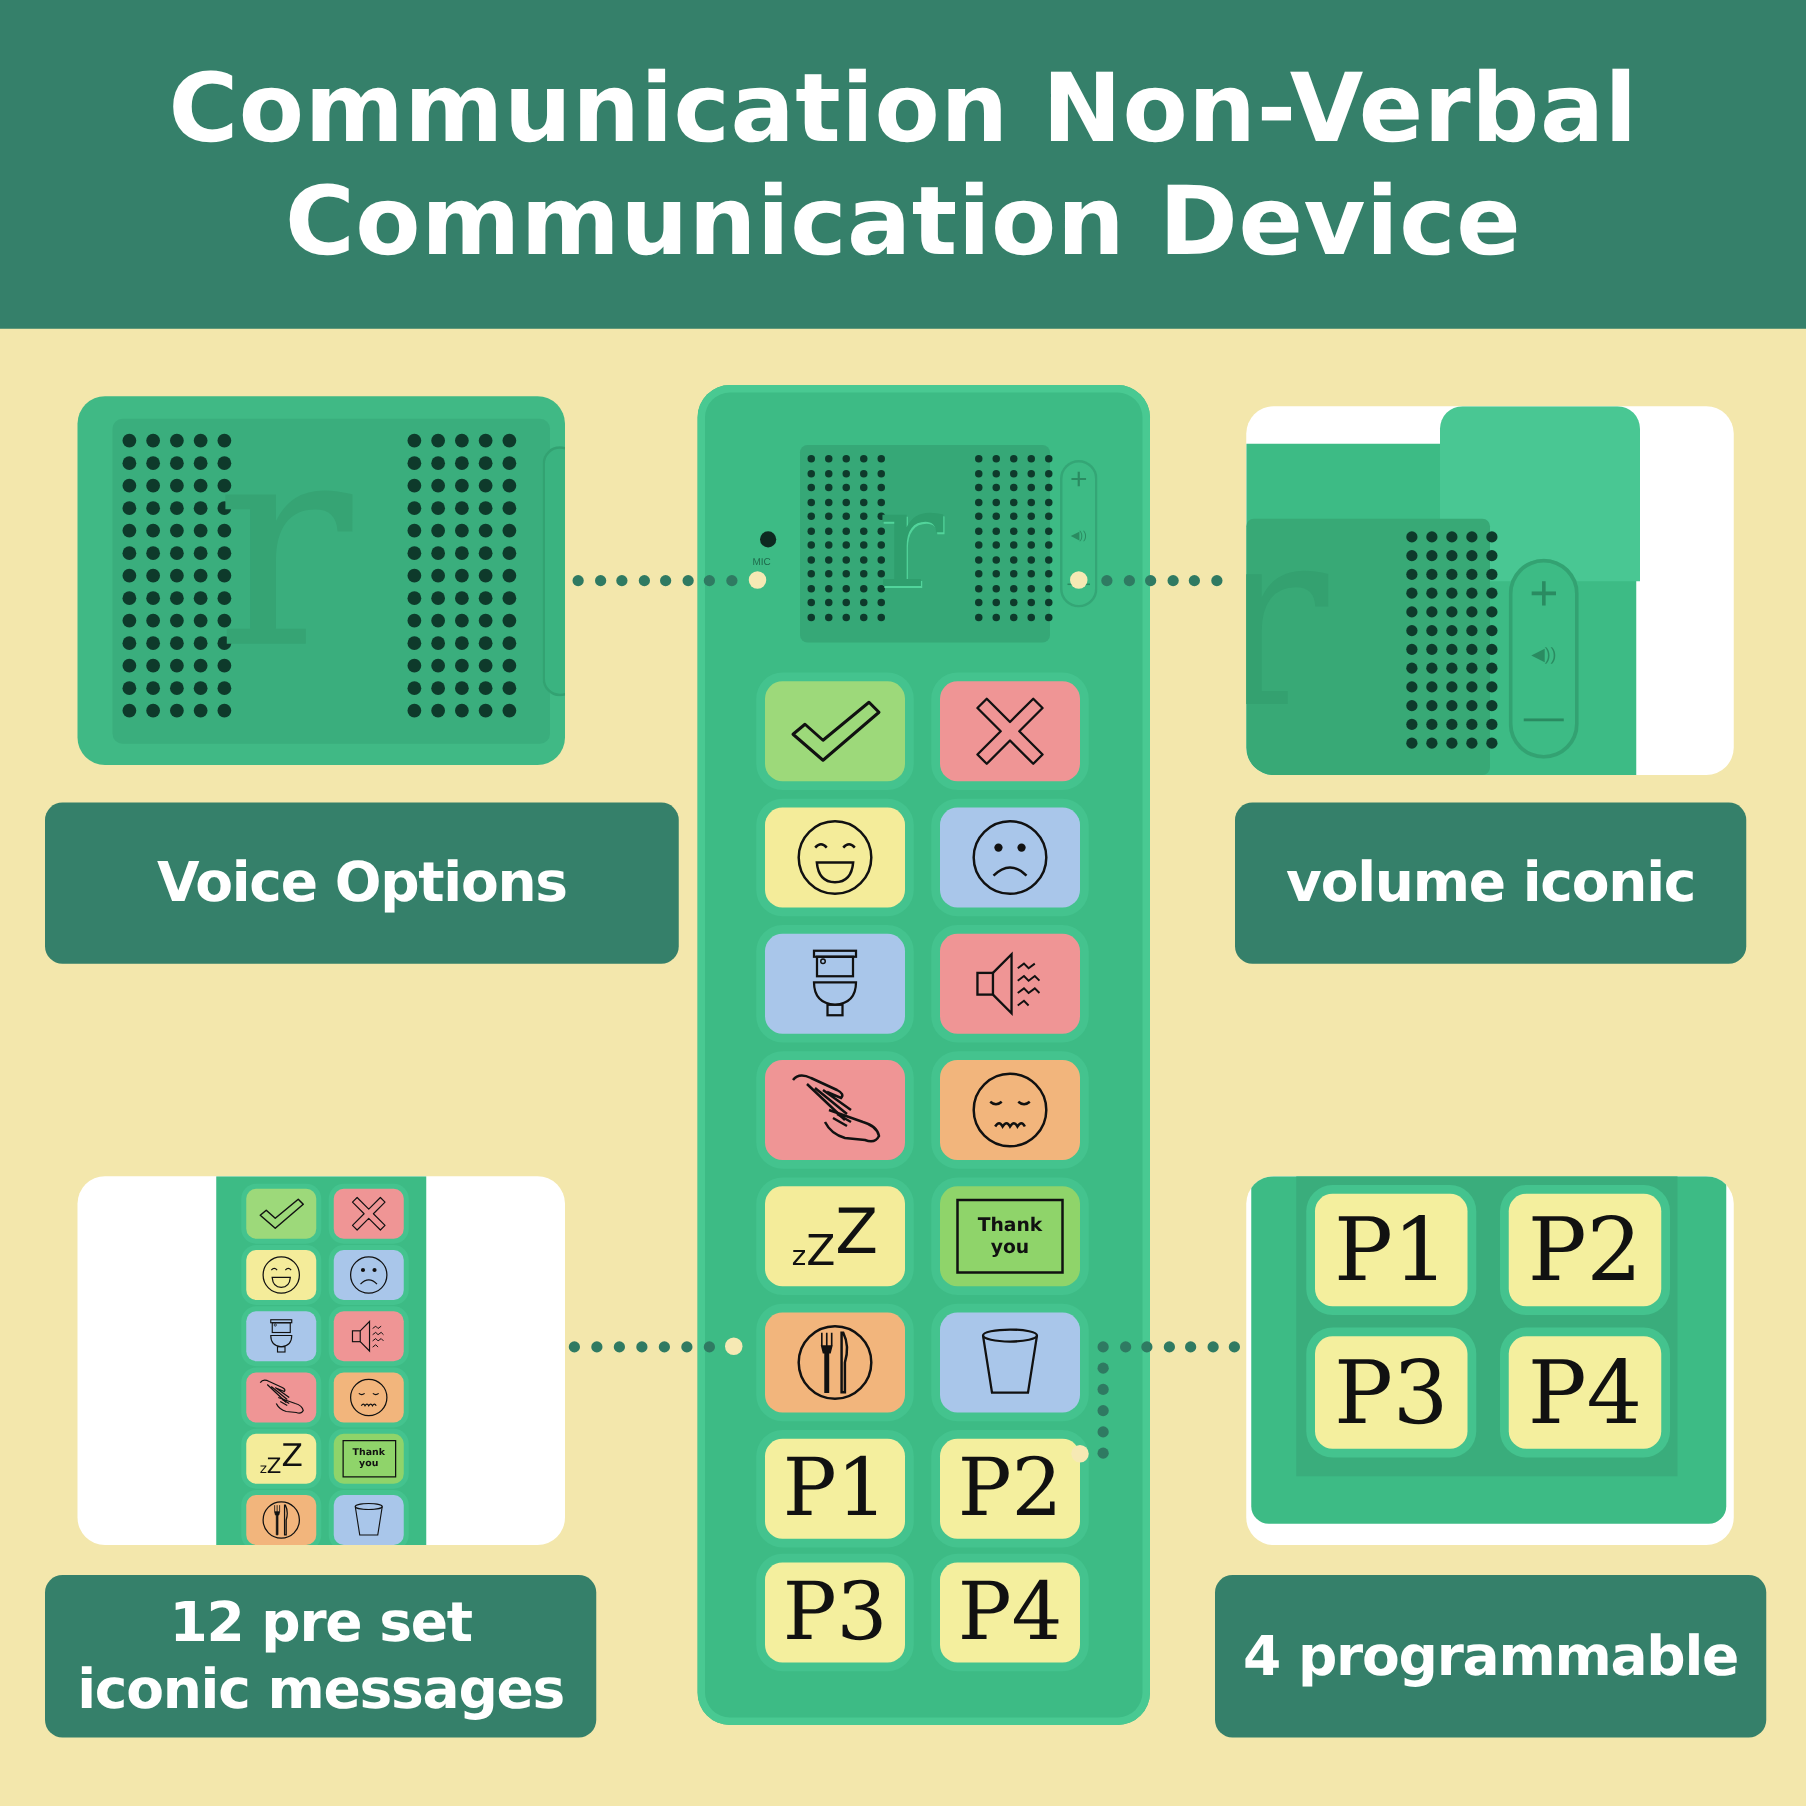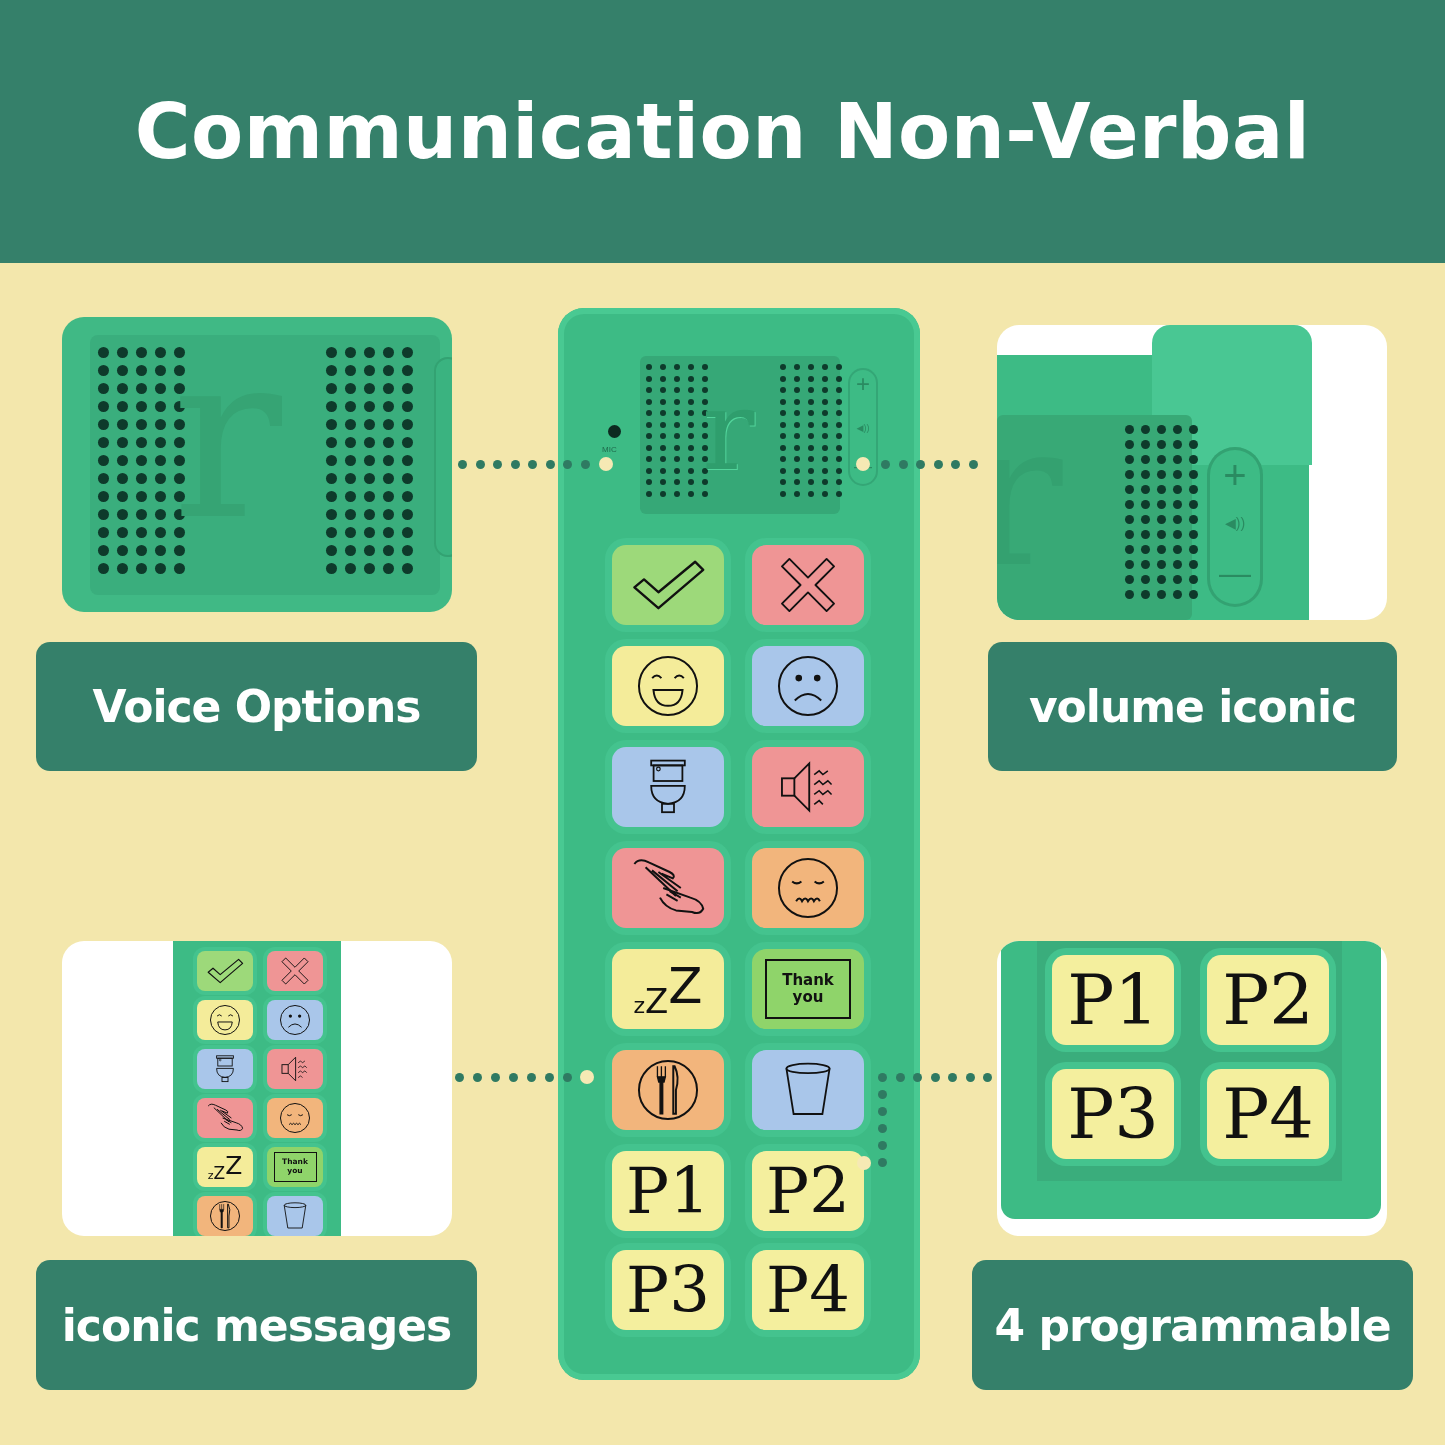--- a/index.html
+++ b/index.html
@@ -26,20 +26,21 @@
   .key { position:absolute; width:112px; height:80px; border-radius:14px; display:flex; align-items:center; justify-content:center; box-shadow:0 0 0 7px #44c38e; }
   .pkey { font-family:"DejaVu Serif", serif; font-size:64px; color:#111; background:#f4ef9e; }
   .mini-key { position:absolute; width:56px; height:40px; border-radius:8px; display:flex; align-items:center; justify-content:center; box-shadow:0 0 0 4px #44c38e; }
   svg { display:block; }
 </style>
 </head>
 <body>
 
 <div class="header">
   <div class="line">Communication Non-Verbal</div>
+  <div class="line">Communication Device</div>
 </div>
 
 <div class="panel green" style="left:62px; top:317px; width:390px; height:295px; background:#40b985;">
   <div style="position:absolute; left:28px; top:18px; width:350px; height:260px; background:#3aae7d; border-radius:8px;"></div>
   <div class="grille" style="left:36px; top:30px; grid-template-columns:repeat(5,12px); gap:7px 7px;" id="g1">
       <span style="width: 11px; height: 11px;"></span>
       <span style="width: 11px; height: 11px;"></span>
       <span style="width: 11px; height: 11px;"></span>
       <span style="width: 11px; height: 11px;"></span>
       <span style="width: 11px; height: 11px;"></span>
@@ -167,21 +168,21 @@
       <span style="width: 11px; height: 11px;"></span>
       <span style="width: 11px; height: 11px;"></span>
       <span style="width: 11px; height: 11px;"></span>
       <span style="width: 11px; height: 11px;"></span>
       <span style="width: 11px; height: 11px;"></span>
       <span style="width: 11px; height: 11px;"></span>
       <span style="width: 11px; height: 11px;"></span>
     </div>
   <div style="position:absolute; right:-10px; top:40px; width:28px; height:200px; border-radius:14px; background:#3ab380; box-shadow:inset 0 0 0 2px #33a272;"></div>
 </div>
-<div class="label" style="left:36px; top:642px; width:441px; height:129px;">
+<div class="label" style="left:36px; top:642px; width:507px; height:129px;">
   <div>Voice Options</div>
 </div>
 
 <div class="panel" style="left:997px; top:325px; width:390px; height:295px; background:#fff;">
   <div style="position:absolute; left:0; top:30px; width:312px; height:265px; background:#3dbb85; border-radius:0 0 0 22px;"></div>
   <div style="position:absolute; left:155px; top:0; width:160px; height:140px; background:#49c793; border-radius:18px 18px 0 0;"></div>
   <div style="position:absolute; left:0; top:90px; width:195px; height:205px; background:#38a976; border-radius:6px;"></div>
   <div style="position:absolute; left:-30px; top:60px; font-family:'DejaVu Serif',serif; font-size:200px; color:#34a170; line-height:220px;">r</div>
   <div class="grille" style="left:128px; top:100px; grid-template-columns:repeat(5,10px); gap:6px 6px;" id="g3">
       <span style="width: 9px; height: 9px;"></span>
@@ -350,20 +351,21 @@
         <span style="transform:scale(0.5);display:block;">
           <svg viewBox="0 0 100 100" width="60" height="62">
             <ellipse cx="50" cy="14" rx="36" ry="8" fill="none" stroke="#111" stroke-width="3"></ellipse>
             <path d="M14 14 L26 90 L74 90 L86 14" fill="none" stroke="#111" stroke-width="3"></path>
           </svg>
         </span>
       </div>
     </div>
 </div>
 <div class="label" style="left:36px; top:1260px; width:441px; height:130px;">
+  <div>12 pre set</div>
   <div>iconic messages</div>
 </div>
 
 <div class="panel" style="left:997px; top:941px; width:390px; height:295px; background:#fff;">
   <div style="position:absolute; left:4px; top:0; width:380px; height:278px; background:#3dbb85; border-radius:0 0 14px 14px;"></div>
   <div style="position:absolute; left:40px; top:0; width:305px; height:240px; background:#3aad7c;"></div>
   <div class="key pkey" style="left:55px; top:14px; width:122px; height:90px; font-size:70px;">P1</div>
   <div class="key pkey" style="left:210px; top:14px; width:122px; height:90px; font-size:70px;">P2</div>
   <div class="key pkey" style="left:55px; top:128px; width:122px; height:90px; font-size:70px;">P3</div>
   <div class="key pkey" style="left:210px; top:128px; width:122px; height:90px; font-size:70px;">P4</div>

